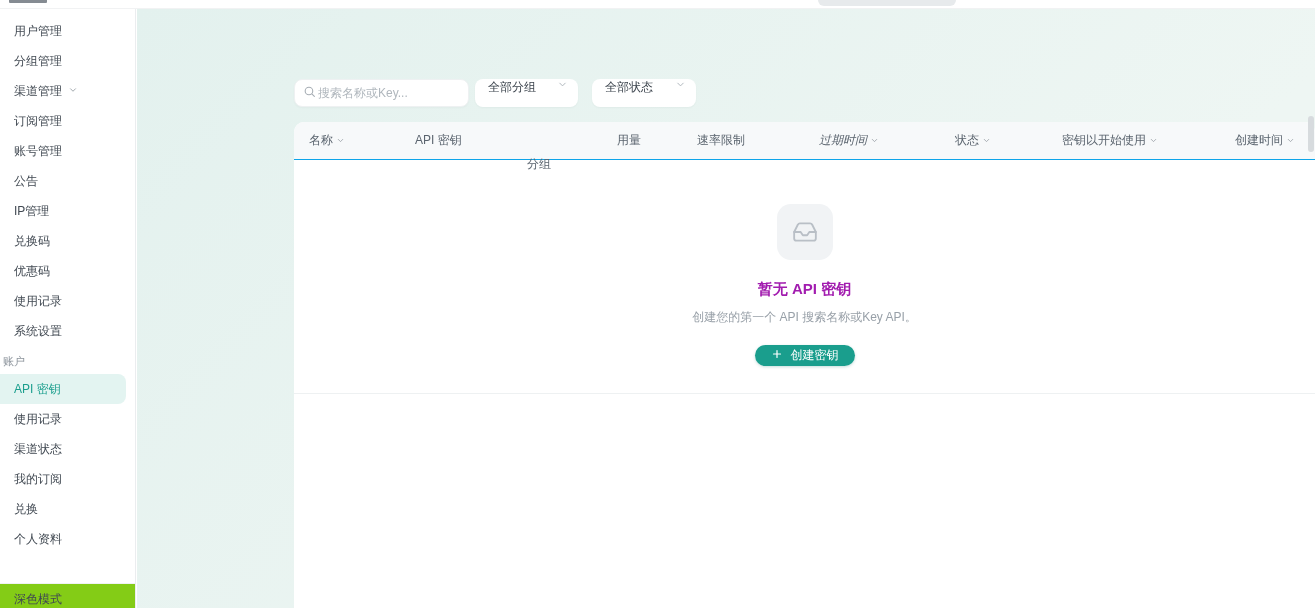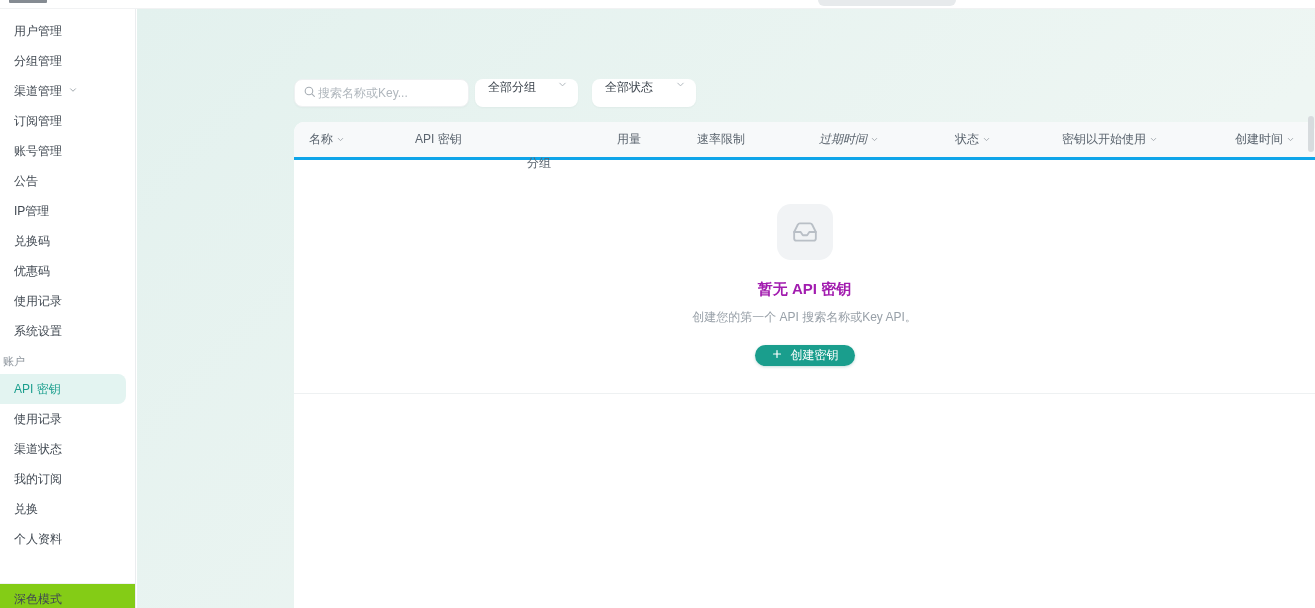--- a/index.html
+++ b/index.html
@@ -44,21 +44,21 @@
   .search-box input::placeholder{color:#b0b7bd;}
   .dropdown{position:absolute;top:70px;height:28px;background:#fff;border-radius:8px;
     display:flex;align-items:flex-start;justify-content:space-between;padding:0 10px 4px 13px;
     font-size:12px;color:#3c444d;box-shadow:0 1px 2px rgba(20,40,40,.04);cursor:pointer;}
   .dd-group{left:338px;width:103px;}
   .dd-status{left:455px;width:104px;}
   
   .card{position:absolute;left:157px;right:0;top:113px;bottom:0;background:#fff;
     border-radius:10px 10px 0 0;overflow:hidden;}
   .thead{height:38px;background:var(--table-header-bg);display:flex;align-items:center;
-    padding-left:15px;border-bottom:3px solid #0ea5e9;}
+    padding-left:15px;border-bottom:1px solid #0ea5e9;}
   .th{display:flex;align-items:center;gap:4px;font-size:12px;color:#5a646e;flex:0 0 auto;}
   .th:nth-child(1){width:106px;}
   .th:nth-child(2){width:112px;}
   .th:nth-child(3){width:90px;margin-top:48px;}
   .th:nth-child(4){width:80px;}
   .th:nth-child(5){width:122px;}
   .th:nth-child(6){width:136px;font-style:italic;}
   .th:nth-child(7){width:107px;}
   .th:nth-child(8){width:173px;}
   .th:nth-child(9){width:145px;}

